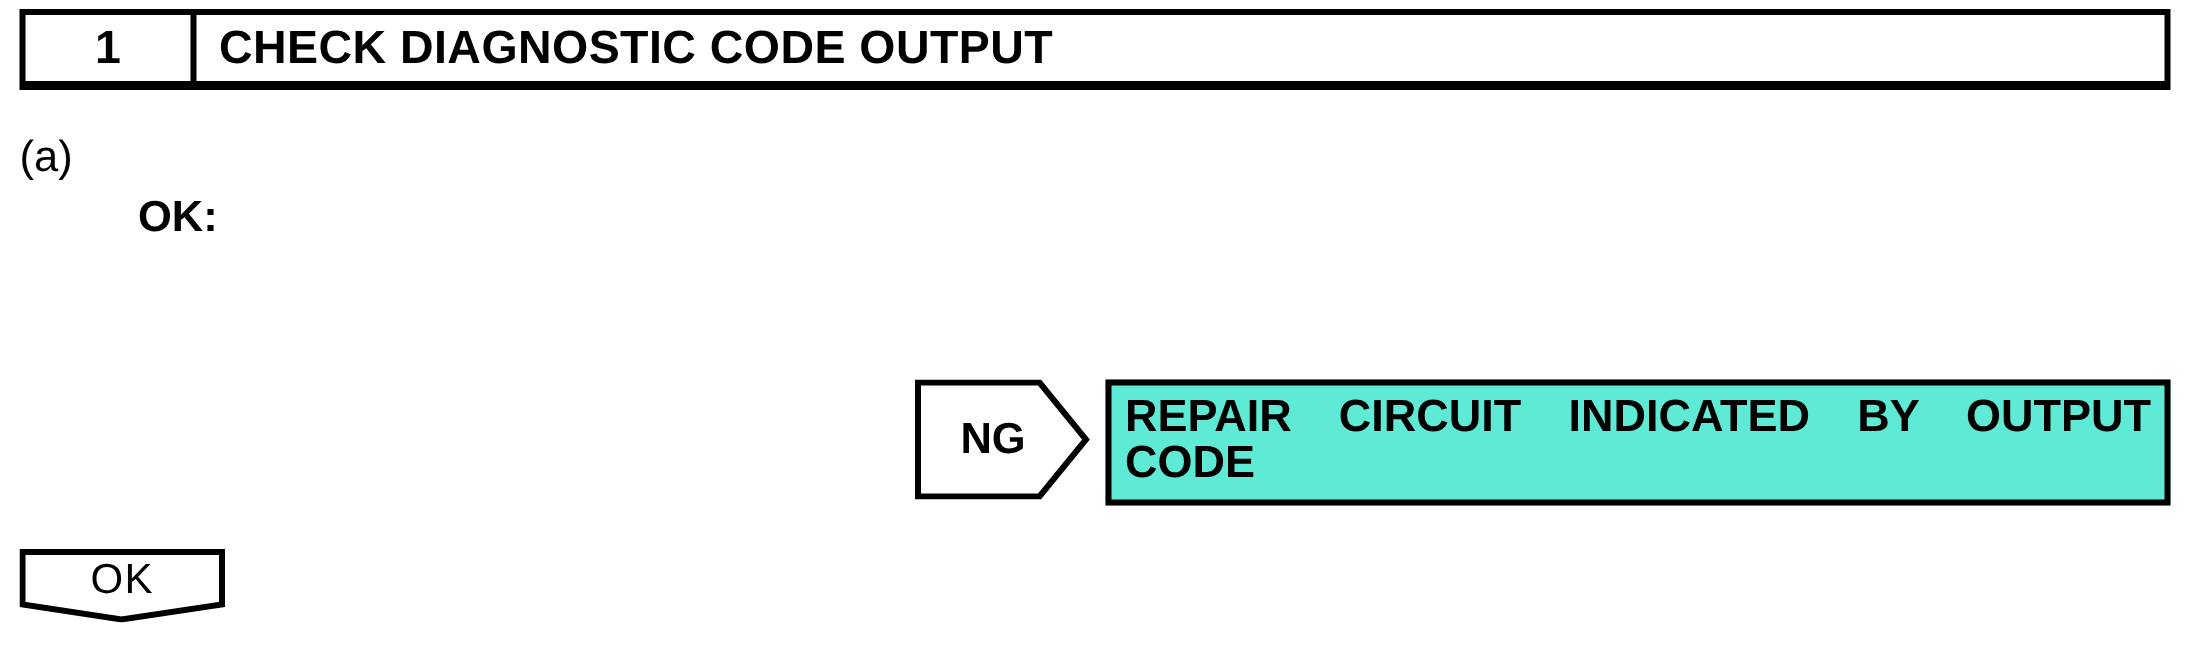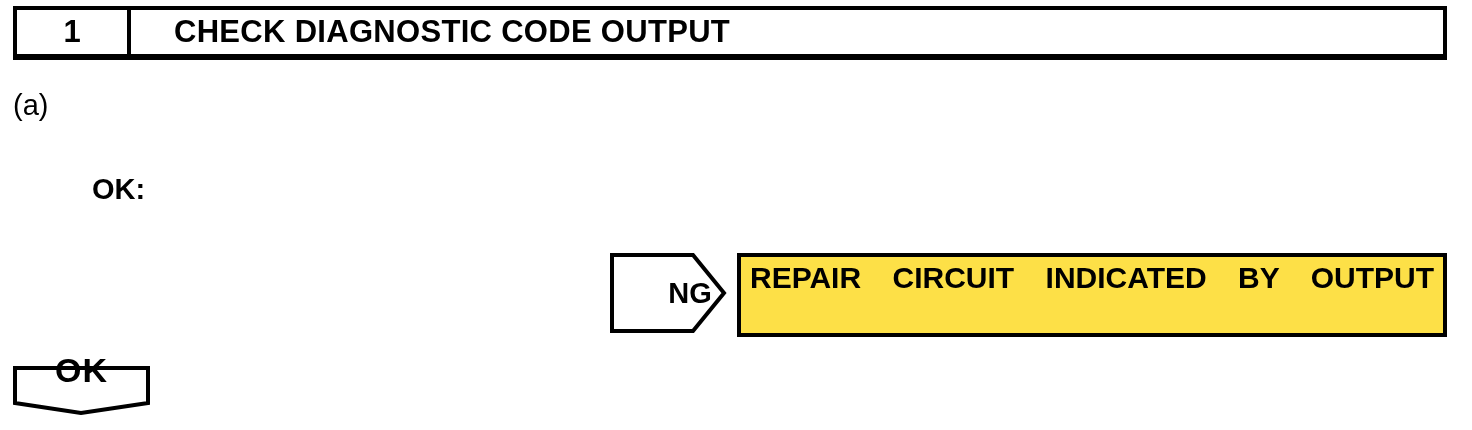--- a/index.html
+++ b/index.html
@@ -31,76 +31,75 @@
     display: flex; align-items: center; justify-content: center;
     font-weight: bold; font-size: 31px;
   }
   .step-title {
     flex: 1;
     display: flex; align-items: center;
     padding-left: 15px;
     font-weight: bold; font-size: 31px;
     letter-spacing: 0.3px;
     white-space: nowrap;
-    margin-left: 28px;
   }
 
   
   .procedure {
     position: absolute;
     left: 13px; top: 85px;
     font-size: 29px;
     line-height: 40px;
     white-space: nowrap;
   }
   .proc-row { display: flex; }
   .item-label { flex: 0 0 79px; }
   .bold { font-weight: bold; }
-  .indent { margin-left: 79px; margin-top: 44px; }
+  .indent { margin-left: 79px; }
 
   
   .ng-shape {
     position: absolute;
     left: 610px; top: 253px;
     width: 117px; height: 80px;
   }
   .ng-label {
     position: absolute;
     left: 610px; top: 253px;
     width: 104px; height: 80px;
     display: flex; align-items: center; justify-content: center;
-    font-weight: bold; font-size: 29px; margin-left: 28px;
+    font-weight: bold; font-size: 29px;
   }
 
   
   .ng-box {
     position: absolute;
     left: 737px; top: 253px;
     width: 710px; height: 84px;
     box-sizing: border-box;
     border: 4px solid #000;
     padding: 5px 9px 0 9px;
     font-weight: bold; font-size: 30px;
     line-height: 31px;
-    background: #fde047;
+    background: #5eead4;
   }
   .just { text-align: justify; text-align-last: justify; }
 
   
   .ok-shape {
     position: absolute;
     left: 13px; top: 366px;
     width: 137px; height: 49px;
   }
   .ok-label {
     position: absolute;
-    left: 13px; top: 350px;
+    left: 13px; top: 366px;
     width: 137px; height: 40px;
     display: flex; align-items: center; justify-content: center;
-    font-weight: bold; font-size: 34px;
+    font-weight: normal; font-size: 28px;
     letter-spacing: 1px;
   }
 </style>
 </head>
 <body>
 
 <div class="page">
 
   <div class="step-header">
     <div class="step-num">1</div>
@@ -114,20 +113,21 @@
     <div class="bold indent">OK:</div>
   </div>
 
   <svg class="ng-shape" viewBox="0 0 117 80" xmlns="http://www.w3.org/2000/svg">
     <polygon points="2,2 83,2 114,40 83,78 2,78" fill="#ffffff" stroke="#000000" stroke-width="4"></polygon>
   </svg>
   <div class="ng-label">NG</div>
 
   <div class="ng-box">
     <div class="just">REPAIR CIRCUIT INDICATED BY OUTPUT</div>
+    <div>CODE</div>
   </div>
 
   <svg class="ok-shape" viewBox="0 0 137 49" xmlns="http://www.w3.org/2000/svg">
     <polygon points="2,2 135,2 135,37 68,47 2,37" fill="#ffffff" stroke="#000000" stroke-width="4"></polygon>
   </svg>
   <div class="ok-label">OK</div>
 
 </div>
 
 </body></html>

